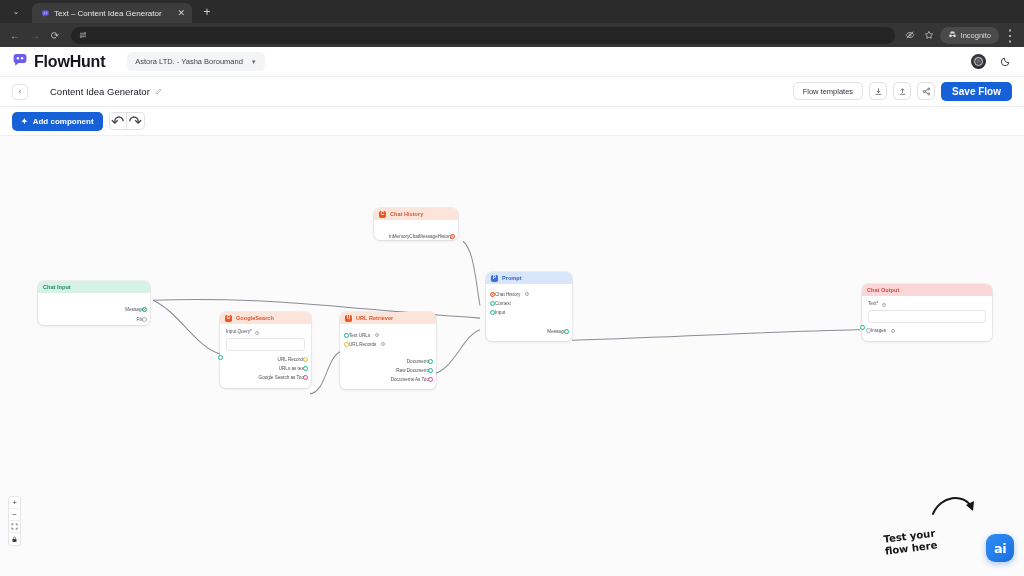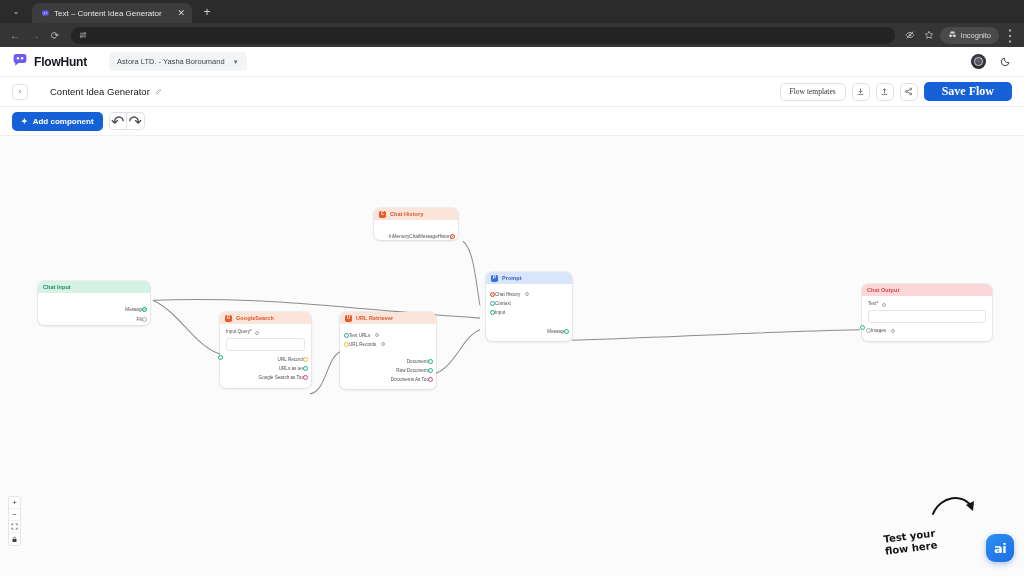--- a/index.html
+++ b/index.html
@@ -71,21 +71,21 @@
   }
 
   
   .app { flex: 1; display: flex; flex-direction: column; background: #fff; }
 
   .app-header {
     height: 30px; display: flex; align-items: center; padding: 0 12px;
     border-bottom: 1px solid #ececec; background: #fff;
   }
   .logo { display: flex; align-items: center; gap: 6px; }
-  .logo-text { font-size: 12px; font-weight: 700; color: #15151f; letter-spacing: -.2px; }
+  .logo-text { font-size: 16px; font-weight: 700; color: #15151f; letter-spacing: -.2px; }
   .ws-select {
     margin-left: 22px; height: 19px; background: #f3f4f6; border-radius: 5px;
     display: flex; align-items: center; gap: 8px; padding: 0 8px;
     font-size: 7.5px; color: #42424d;
   }
   .ws-chev { font-size: 6px; color: #6b6b76; }
   .hdr-spacer { flex: 1; }
   .avatar {
     width: 15px; height: 15px; border-radius: 50%;
     background: radial-gradient(circle at 50% 45%, #6c6c74 0%, #2c2c33 60%, #151518 100%);
@@ -102,34 +102,34 @@
     height: 30px; display: flex; align-items: center; padding: 0 12px;
     border-bottom: 1px solid #ececec; background: #fff;
   }
   .back-btn {
     width: 16px; height: 16px; border: 1px solid #e3e3e6; border-radius: 4px;
     display: flex; align-items: center; justify-content: center;
     font-size: 7px; color: #55555f; background: #fff;
   }
   .flow-title { margin-left: 22px; font-size: 9.5px; color: #17171f; font-weight: 400; }
   .title-edit { margin-left: 5px; color: #8a8a93; display: inline-flex; }
-  .flow-actions { margin-left: auto; display: flex; align-items: center; gap: 6px; font-family: Liberation Serif, serif; }
+  .flow-actions { margin-left: auto; display: flex; align-items: flex-start; gap: 6px; }
   .btn-outline {
     height: 18px; border: 1px solid #e1e1e5; border-radius: 5px; background: #fff;
     padding: 0 9px; font-size: 7.5px; color: #33333c; display: flex;
     align-items: center; font-family: inherit;
   }
   .icon-btn {
     width: 18px; height: 18px; border: 1px solid #e1e1e5; border-radius: 5px;
     background: #fff; display: flex; align-items: center; justify-content: center;
     color: #4a4a54;
   }
   .btn-primary {
-    height: 19px; background: #1761d8; border-radius: 5px; padding: 0 18px;
-    color: #fff; font-size: 12px; font-weight: 600; display: flex; align-items: center;
+    height: 19px; background: #1761d8; border-radius: 5px; padding: 0 11px;
+    color: #fff; font-size: 10px; font-weight: 600; display: flex; align-items: center;
     border: none; font-family: inherit;
   }
 
   .sub-bar {
     height: 28px; display: flex; align-items: center; padding: 0 12px; gap: 6px;
     background: #fff;
   }
   .btn-add {
     height: 19px; background: #1761d8; border-radius: 5px; padding: 0 9px;
     color: #fff; font-size: 8px; font-weight: 600; display: flex;

